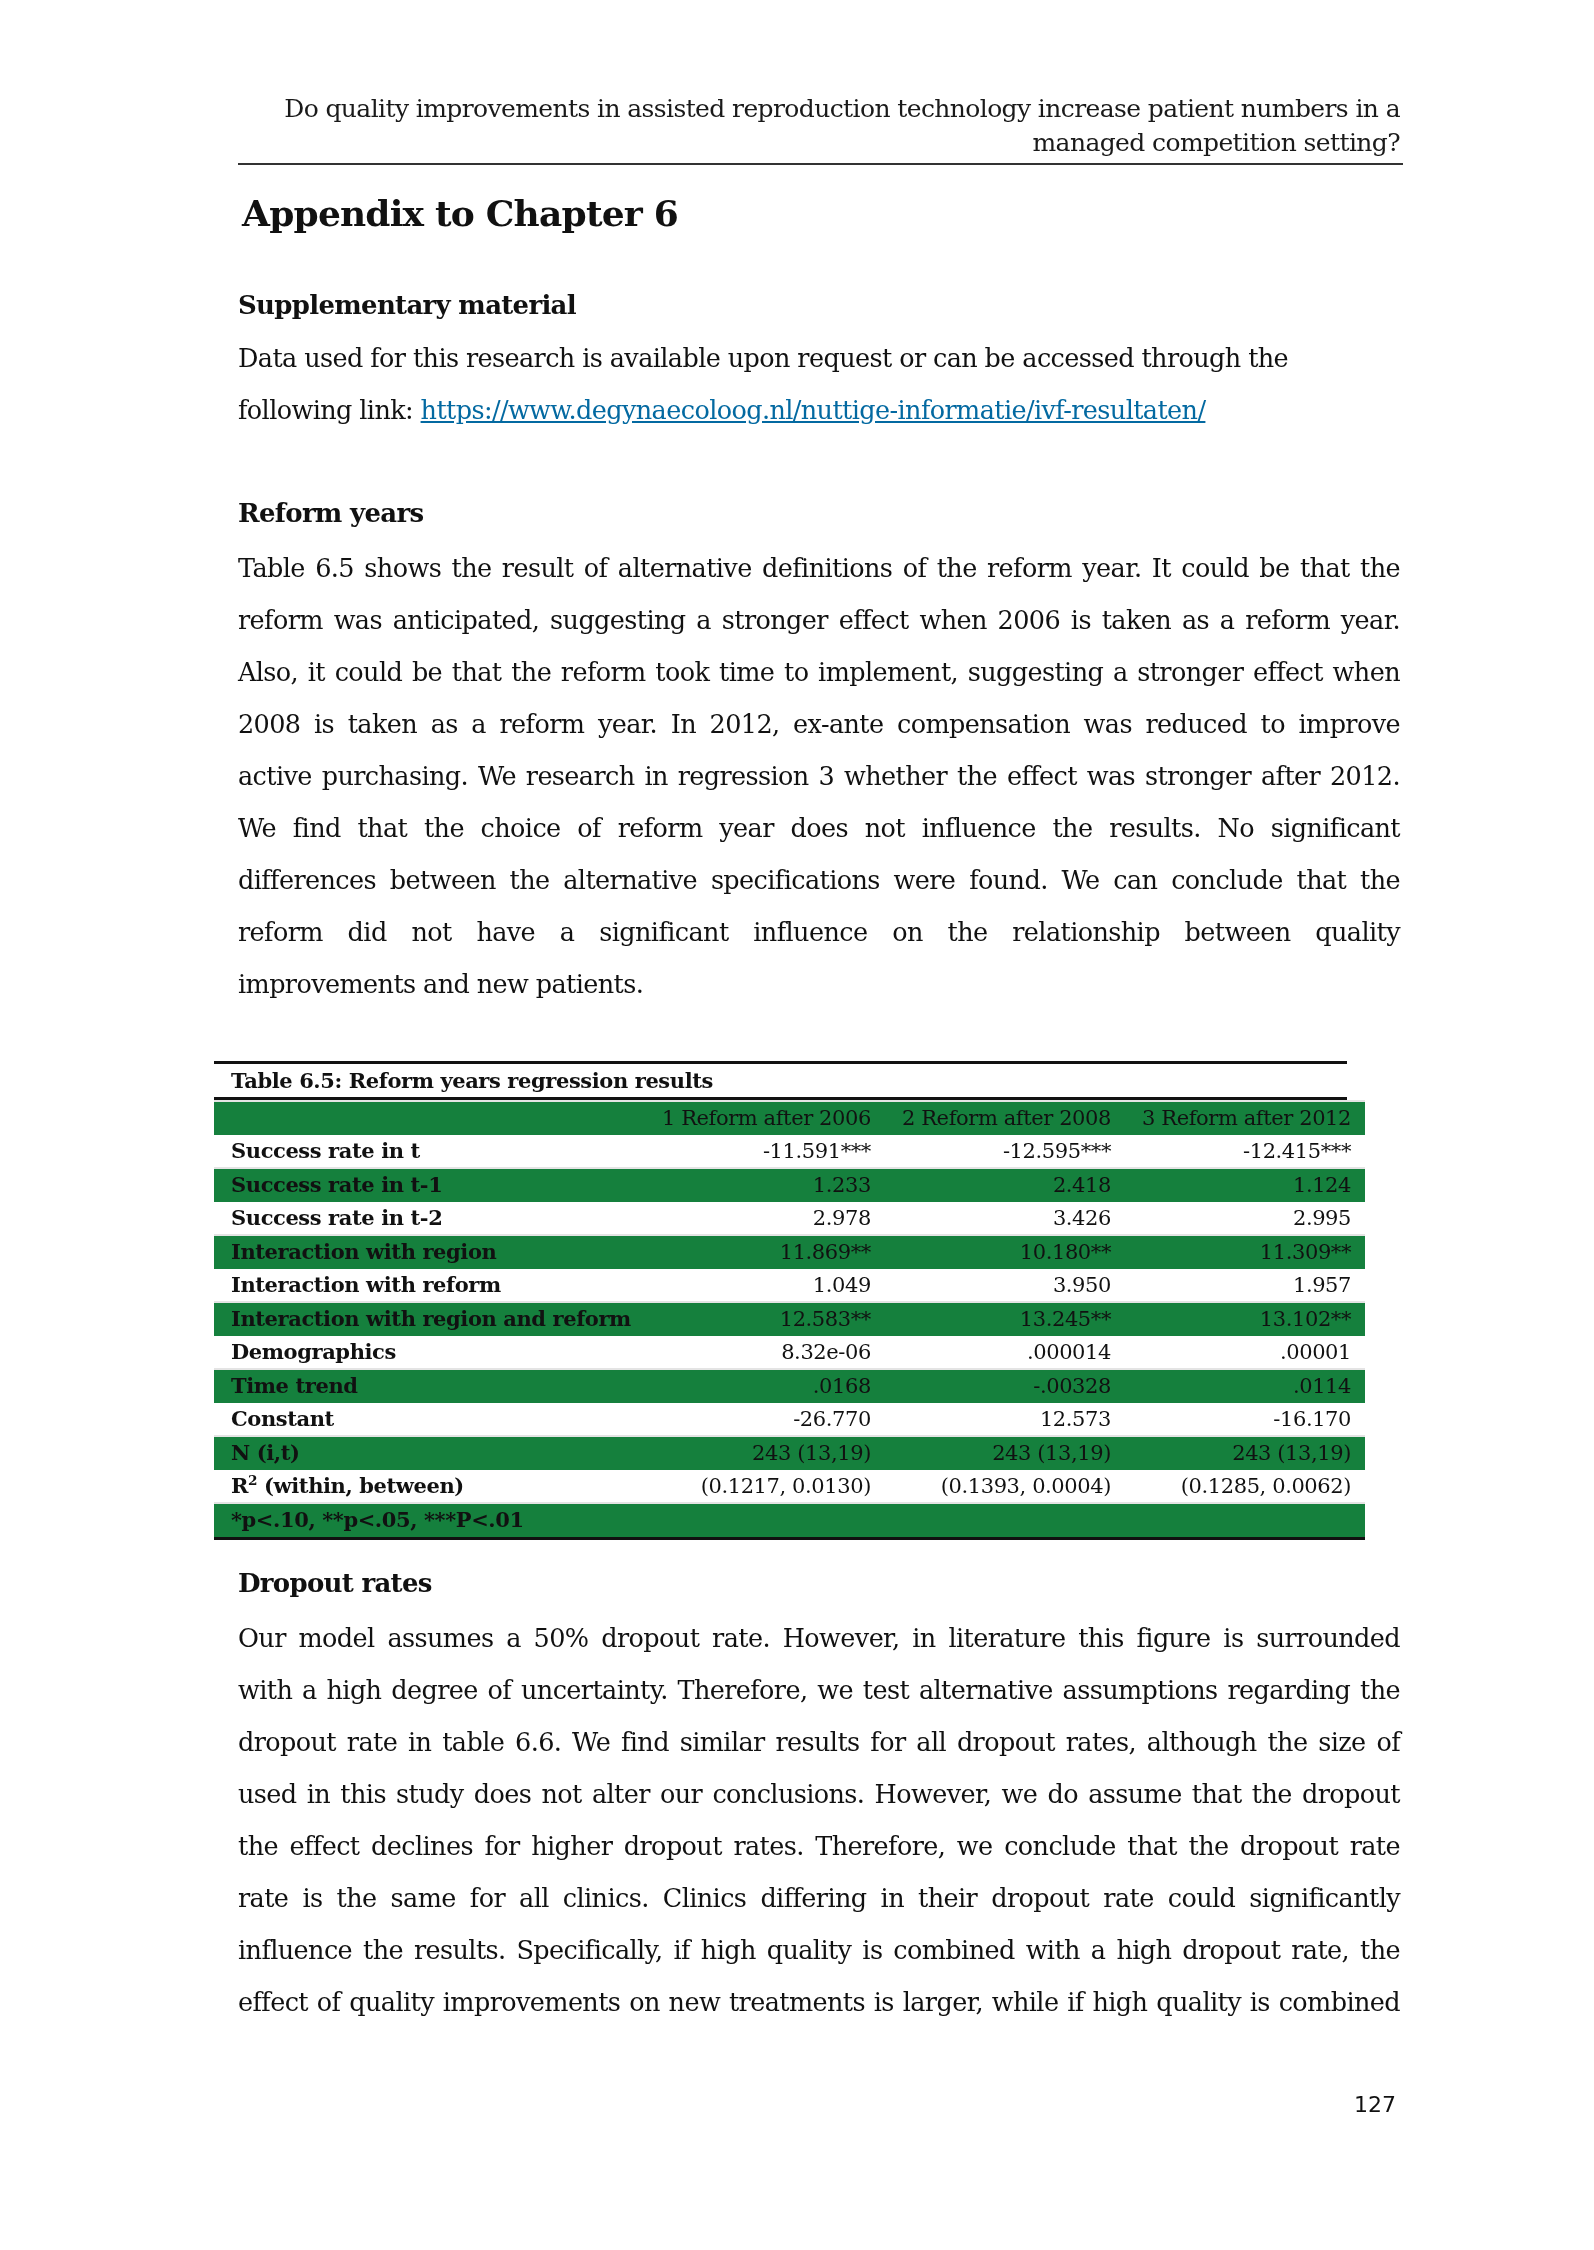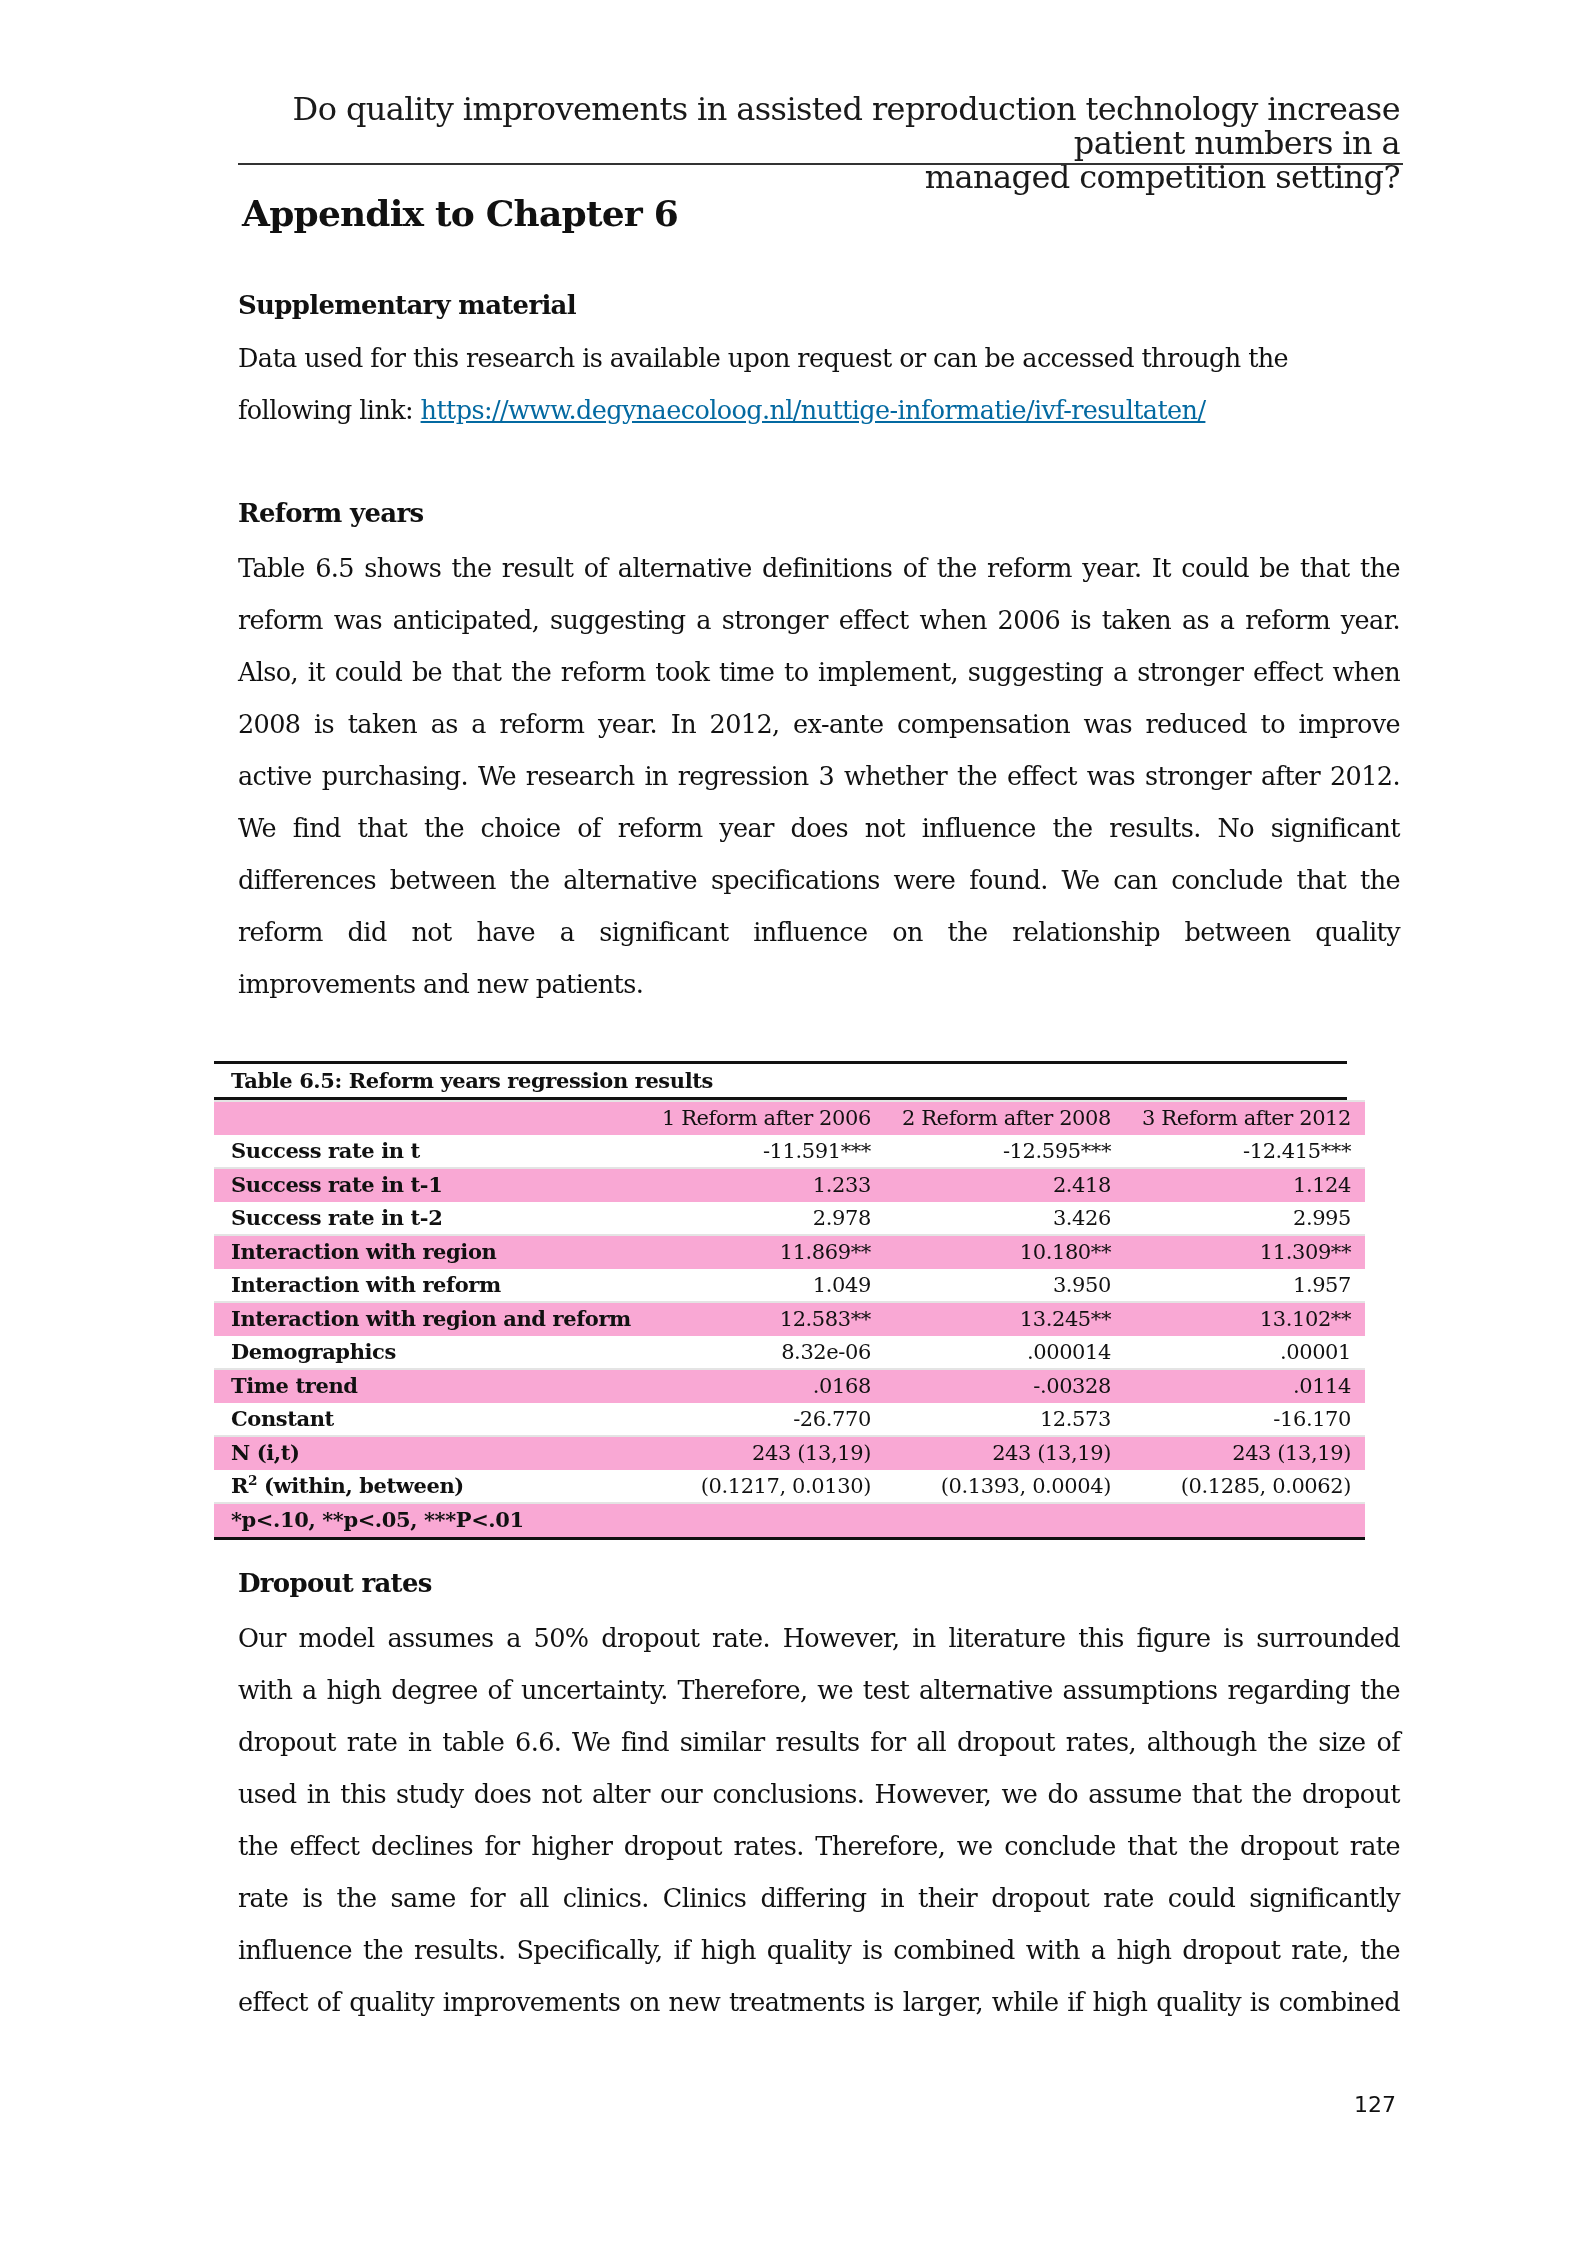--- a/index.html
+++ b/index.html
@@ -14,21 +14,21 @@
       font-family: "DejaVu Serif", "Liberation Serif", serif;
       color: #111111;
       overflow: hidden;
     }
     .running-header {
       position: absolute;
       left: 238px;
       top: 92px;
       width: 1162px;
       text-align: right;
-      font-size: 32px;
+      font-size: 25px;
       line-height: 34px;
       letter-spacing: -0.6px;
       color: #1a1a1a;
     }
     .header-rule {
       position: absolute;
       left: 238px;
       top: 163px;
       width: 1165px;
       height: 0;
@@ -111,21 +111,21 @@
     }
     table.results td.label {
       font-weight: bold;
       text-align: left;
       width: 400px;
     }
     table.results td.val {
       text-align: right;
     }
     table.results tr.shade {
-      background: #f9a8d4;
+      background: #15803d;
     }
     table.results tr.shade td, table.results tr.shade th {
       border-top: 2px solid #e4e4e4;
     }
     table.results tr.last-row {
       border-bottom: 3px solid #111;
     }
     sup { font-size: 0.65em; line-height: 0; }
 
     .page-number {

